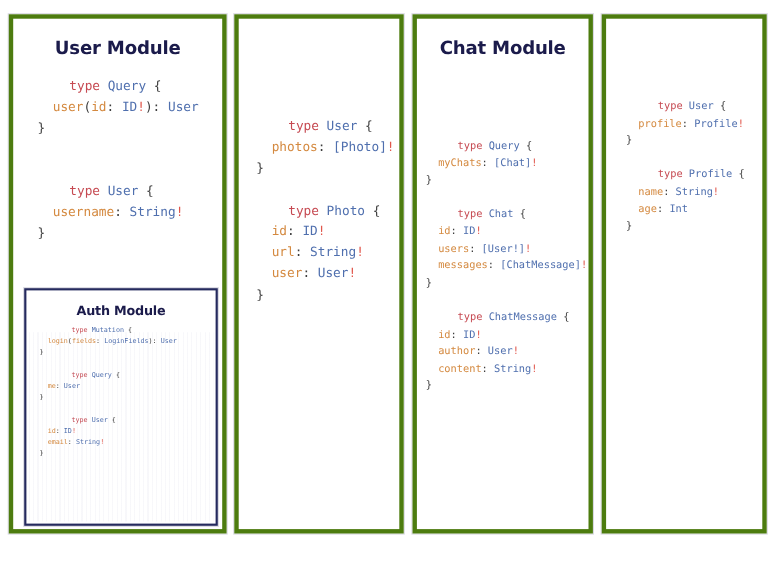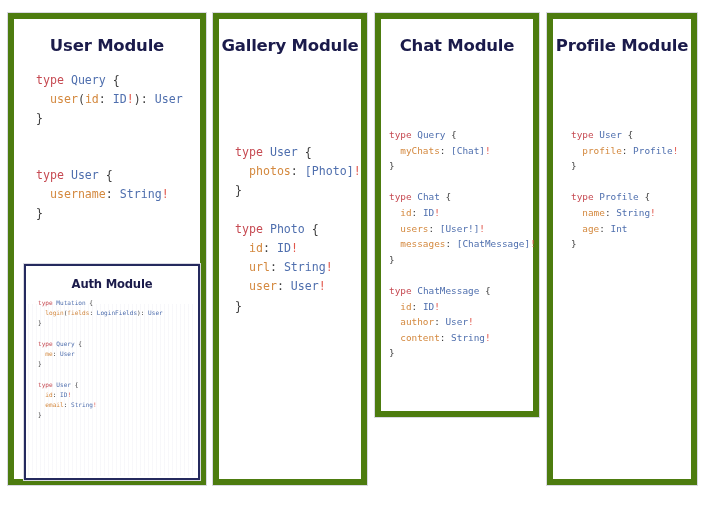--- a/index.html
+++ b/index.html
@@ -16,42 +16,42 @@
   #board {
     position: relative;
     width: 704px;
     height: 511px;
     background: #ffffff;
   }
   .card {
     position: absolute;
     box-sizing: border-box;
     background: #ffffff;
-    border: 6px solid #4d7c0f;
+    border: 4px solid #4d7c0f;
     box-shadow: 0 0 0 1px #d9d9e2;
   }
   .card-title {
     text-align: center;
     font-weight: bold;
     color: #1b1b4b;
     font-family: "DejaVu Sans", "Liberation Sans", sans-serif;
     letter-spacing: -0.2px;
   }
   .card > .card-title {
     font-size: 16.5px;
     margin-top: 17px;
     margin-bottom: 4px;
   }
   .code {
     font-family: "DejaVu Sans Mono", "Liberation Mono", monospace;
     white-space: pre;
     color: #3d3d3d;
   }
   .ln { display: block; }
-  .kw   { color: #c64a52; }
+  .kw   { color: #c64a52; margin-left: 29px; }
   .tn   { color: #4f6fae; margin-top: 48px; }
   .fld  { color: #d4893f; }
   .ty   { color: #4f6fae; }
   .bang { color: #e1574c; }
   .pn   { color: #3d3d3d; }
 
   
   #card-user {
     left: 8px;  top: 13px;  width: 198px; height: 472px;
   }
@@ -97,21 +97,21 @@
     left: 213px; top: 13px; width: 154px; height: 472px;
   }
   #card-gallery .code-main {
     font-size: 11.6px;
     line-height: 19.2px;
     margin: 88px 0 0 16px;
   }
 
   
   #card-chat {
-    left: 375px; top: 13px; width: 164px; height: 404px;
+    left: 375px; top: 13px; width: 164px; height: 472px;
   }
   #card-chat .code-main {
     font-size: 9.4px;
     line-height: 15.6px;
     margin: 72px 0 0 8px;
   }
 
   
   #card-profile {
     left: 547px; top: 13px; width: 150px; height: 472px;
@@ -132,27 +132,25 @@
     <div class="code code-main"><span class="ln"><span class="kw">type </span><span class="tn">Query</span><span class="pn"> {</span></span><span class="ln"><span class="pn">  </span><span class="fld">user</span><span class="pn">(</span><span class="fld">id</span><span class="pn">: </span><span class="ty">ID</span><span class="bang">!</span><span class="pn">): </span><span class="ty">User</span></span><span class="ln"><span class="pn">}</span></span><span class="ln">&nbsp;</span><span class="ln">&nbsp;</span><span class="ln"><span class="kw">type </span><span class="tn">User</span><span class="pn"> {</span></span><span class="ln"><span class="pn">  </span><span class="fld">username</span><span class="pn">: </span><span class="ty">String</span><span class="bang">!</span></span><span class="ln"><span class="pn">}</span></span></div>
 
     <div id="card-auth">
       <div class="card-title">Auth Module</div>
       <div class="code code-main"><span class="ln"><span class="kw">type </span><span class="tn">Mutation</span><span class="pn"> {</span></span><span class="ln"><span class="pn">  </span><span class="fld">login</span><span class="pn">(</span><span class="fld">fields</span><span class="pn">: </span><span class="ty">LoginFields</span><span class="pn">): </span><span class="ty">User</span></span><span class="ln"><span class="pn">}</span></span><span class="ln">&nbsp;</span><span class="ln"><span class="kw">type </span><span class="tn">Query</span><span class="pn"> {</span></span><span class="ln"><span class="pn">  </span><span class="fld">me</span><span class="pn">: </span><span class="ty">User</span></span><span class="ln"><span class="pn">}</span></span><span class="ln">&nbsp;</span><span class="ln"><span class="kw">type </span><span class="tn">User</span><span class="pn"> {</span></span><span class="ln"><span class="pn">  </span><span class="fld">id</span><span class="pn">: </span><span class="ty">ID</span><span class="bang">!</span></span><span class="ln"><span class="pn">  </span><span class="fld">email</span><span class="pn">: </span><span class="ty">String</span><span class="bang">!</span></span><span class="ln"><span class="pn">}</span></span></div>
       <div class="stripes"></div>
     </div>
   </div>
 
   <div class="card" id="card-gallery">
-    <div class="card-title">Gallery Module</div>
     <div class="code code-main"><span class="ln"><span class="kw">type </span><span class="tn">User</span><span class="pn"> {</span></span><span class="ln"><span class="pn">  </span><span class="fld">photos</span><span class="pn">: </span><span class="ty">[Photo]</span><span class="bang">!</span></span><span class="ln"><span class="pn">}</span></span><span class="ln">&nbsp;</span><span class="ln"><span class="kw">type </span><span class="tn">Photo</span><span class="pn"> {</span></span><span class="ln"><span class="pn">  </span><span class="fld">id</span><span class="pn">: </span><span class="ty">ID</span><span class="bang">!</span></span><span class="ln"><span class="pn">  </span><span class="fld">url</span><span class="pn">: </span><span class="ty">String</span><span class="bang">!</span></span><span class="ln"><span class="pn">  </span><span class="fld">user</span><span class="pn">: </span><span class="ty">User</span><span class="bang">!</span></span><span class="ln"><span class="pn">}</span></span></div>
   </div>
 
   <div class="card" id="card-chat">
     <div class="card-title">Chat Module</div>
     <div class="code code-main"><span class="ln"><span class="kw">type </span><span class="tn">Query</span><span class="pn"> {</span></span><span class="ln"><span class="pn">  </span><span class="fld">myChats</span><span class="pn">: </span><span class="ty">[Chat]</span><span class="bang">!</span></span><span class="ln"><span class="pn">}</span></span><span class="ln">&nbsp;</span><span class="ln"><span class="kw">type </span><span class="tn">Chat</span><span class="pn"> {</span></span><span class="ln"><span class="pn">  </span><span class="fld">id</span><span class="pn">: </span><span class="ty">ID</span><span class="bang">!</span></span><span class="ln"><span class="pn">  </span><span class="fld">users</span><span class="pn">: </span><span class="ty">[User!]</span><span class="bang">!</span></span><span class="ln"><span class="pn">  </span><span class="fld">messages</span><span class="pn">: </span><span class="ty">[ChatMessage]</span><span class="bang">!</span></span><span class="ln"><span class="pn">}</span></span><span class="ln">&nbsp;</span><span class="ln"><span class="kw">type </span><span class="tn">ChatMessage</span><span class="pn"> {</span></span><span class="ln"><span class="pn">  </span><span class="fld">id</span><span class="pn">: </span><span class="ty">ID</span><span class="bang">!</span></span><span class="ln"><span class="pn">  </span><span class="fld">author</span><span class="pn">: </span><span class="ty">User</span><span class="bang">!</span></span><span class="ln"><span class="pn">  </span><span class="fld">content</span><span class="pn">: </span><span class="ty">String</span><span class="bang">!</span></span><span class="ln"><span class="pn">}</span></span></div>
   </div>
 
   <div class="card" id="card-profile">
-    <div class="card-title">Profile Module</div>
     <div class="code code-main"><span class="ln"><span class="kw">type </span><span class="tn">User</span><span class="pn"> {</span></span><span class="ln"><span class="pn">  </span><span class="fld">profile</span><span class="pn">: </span><span class="ty">Profile</span><span class="bang">!</span></span><span class="ln"><span class="pn">}</span></span><span class="ln">&nbsp;</span><span class="ln"><span class="kw">type </span><span class="tn">Profile</span><span class="pn"> {</span></span><span class="ln"><span class="pn">  </span><span class="fld">name</span><span class="pn">: </span><span class="ty">String</span><span class="bang">!</span></span><span class="ln"><span class="pn">  </span><span class="fld">age</span><span class="pn">: </span><span class="ty">Int</span></span><span class="ln"><span class="pn">}</span></span></div>
   </div>
 
 </div>
 
 </body></html>

